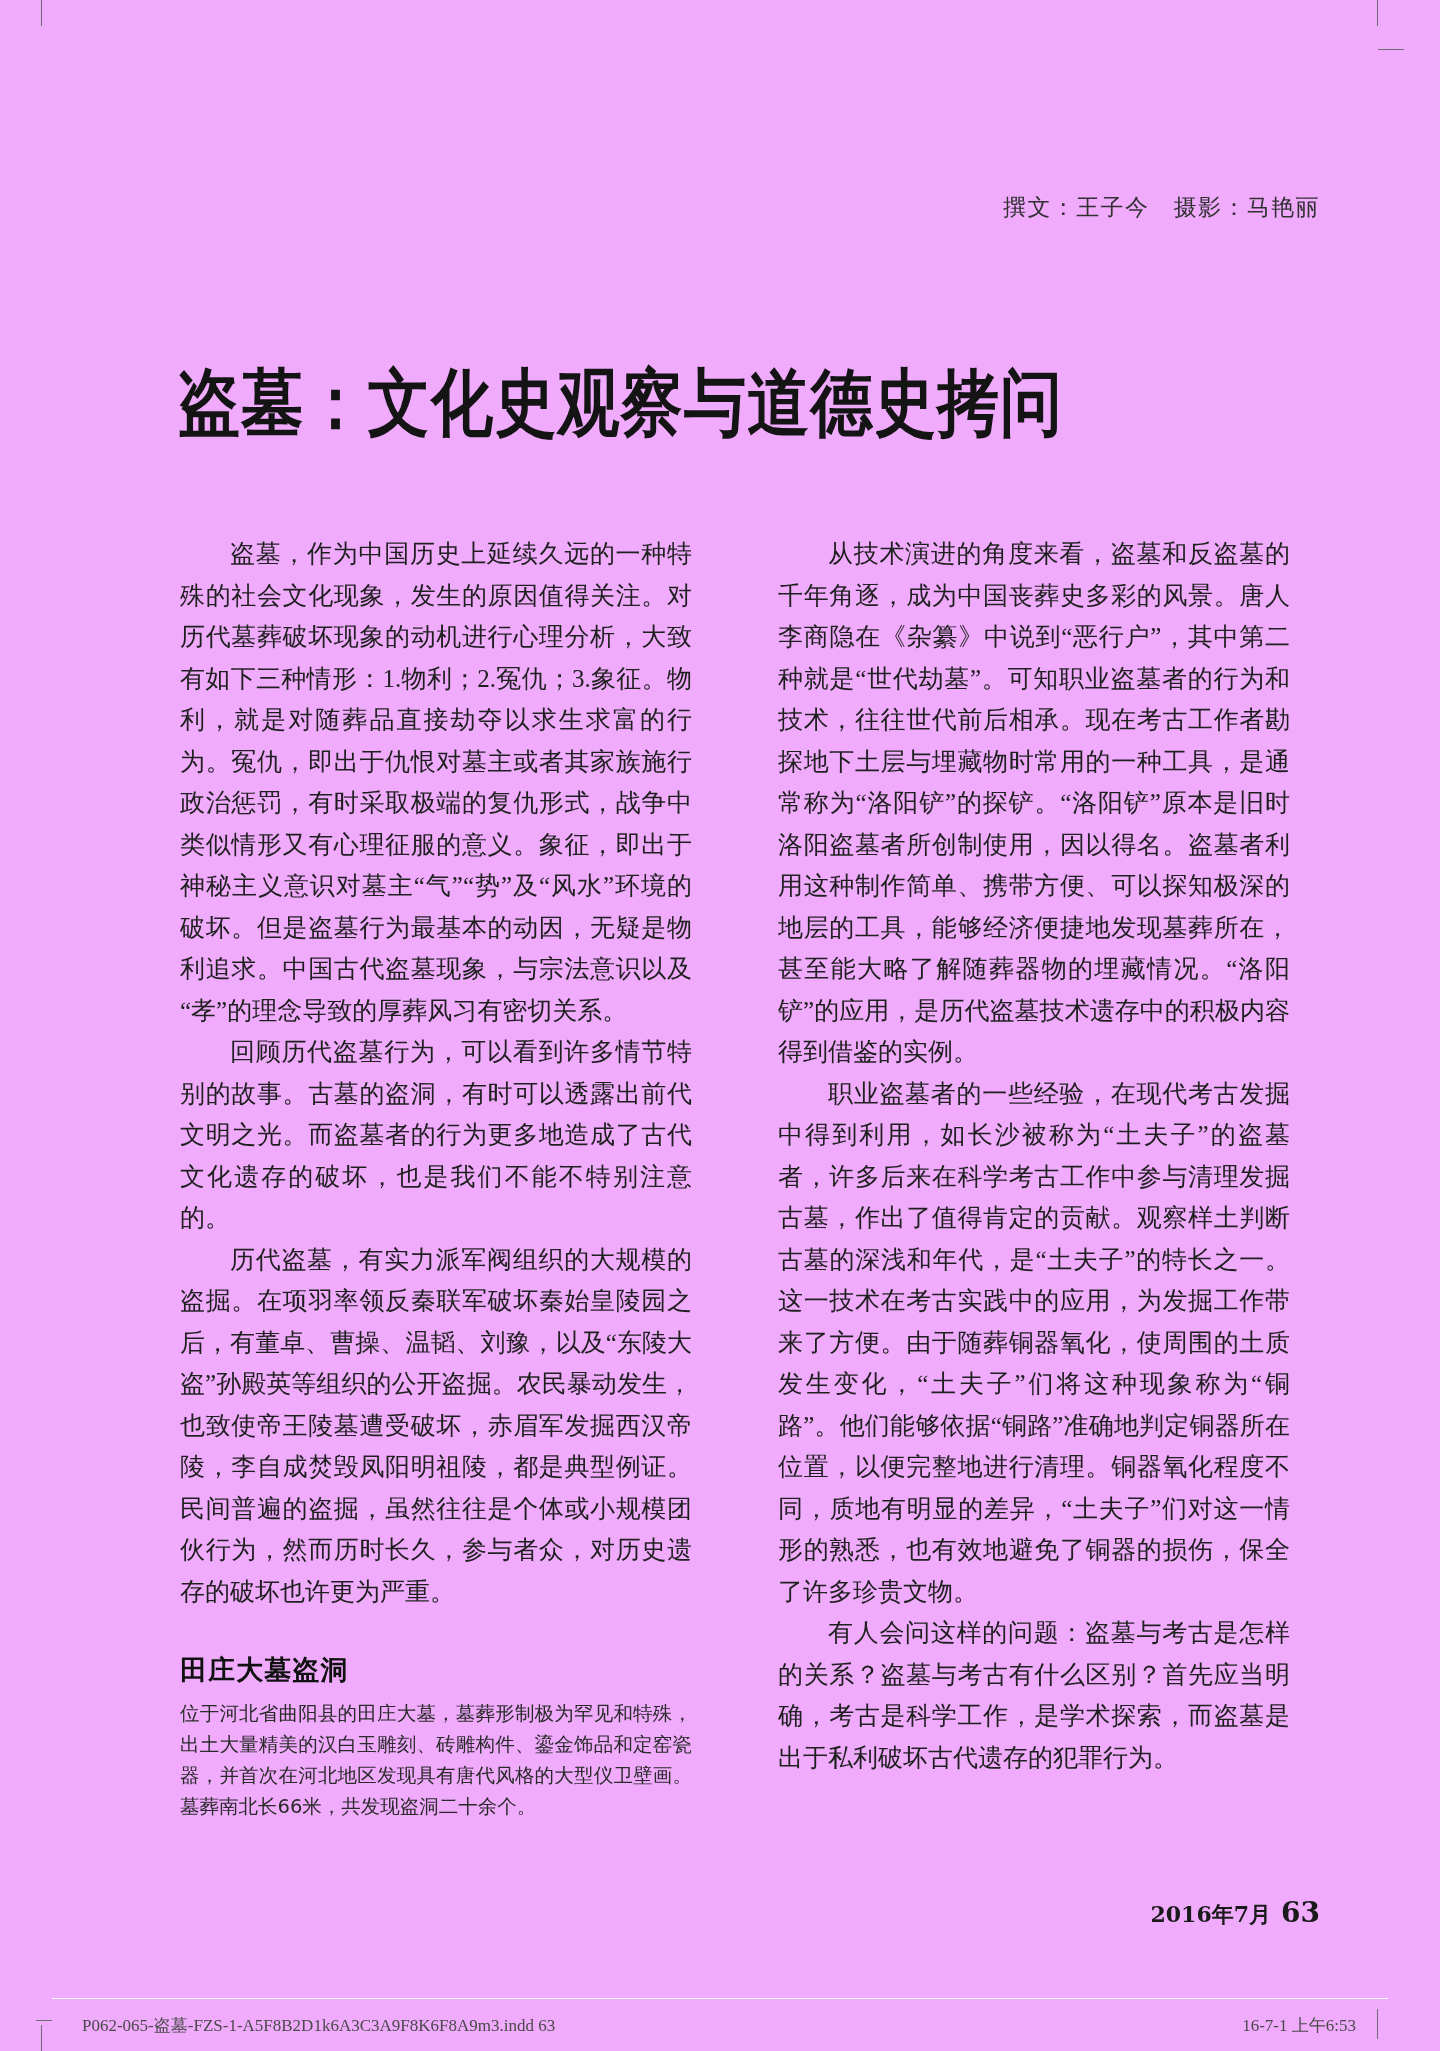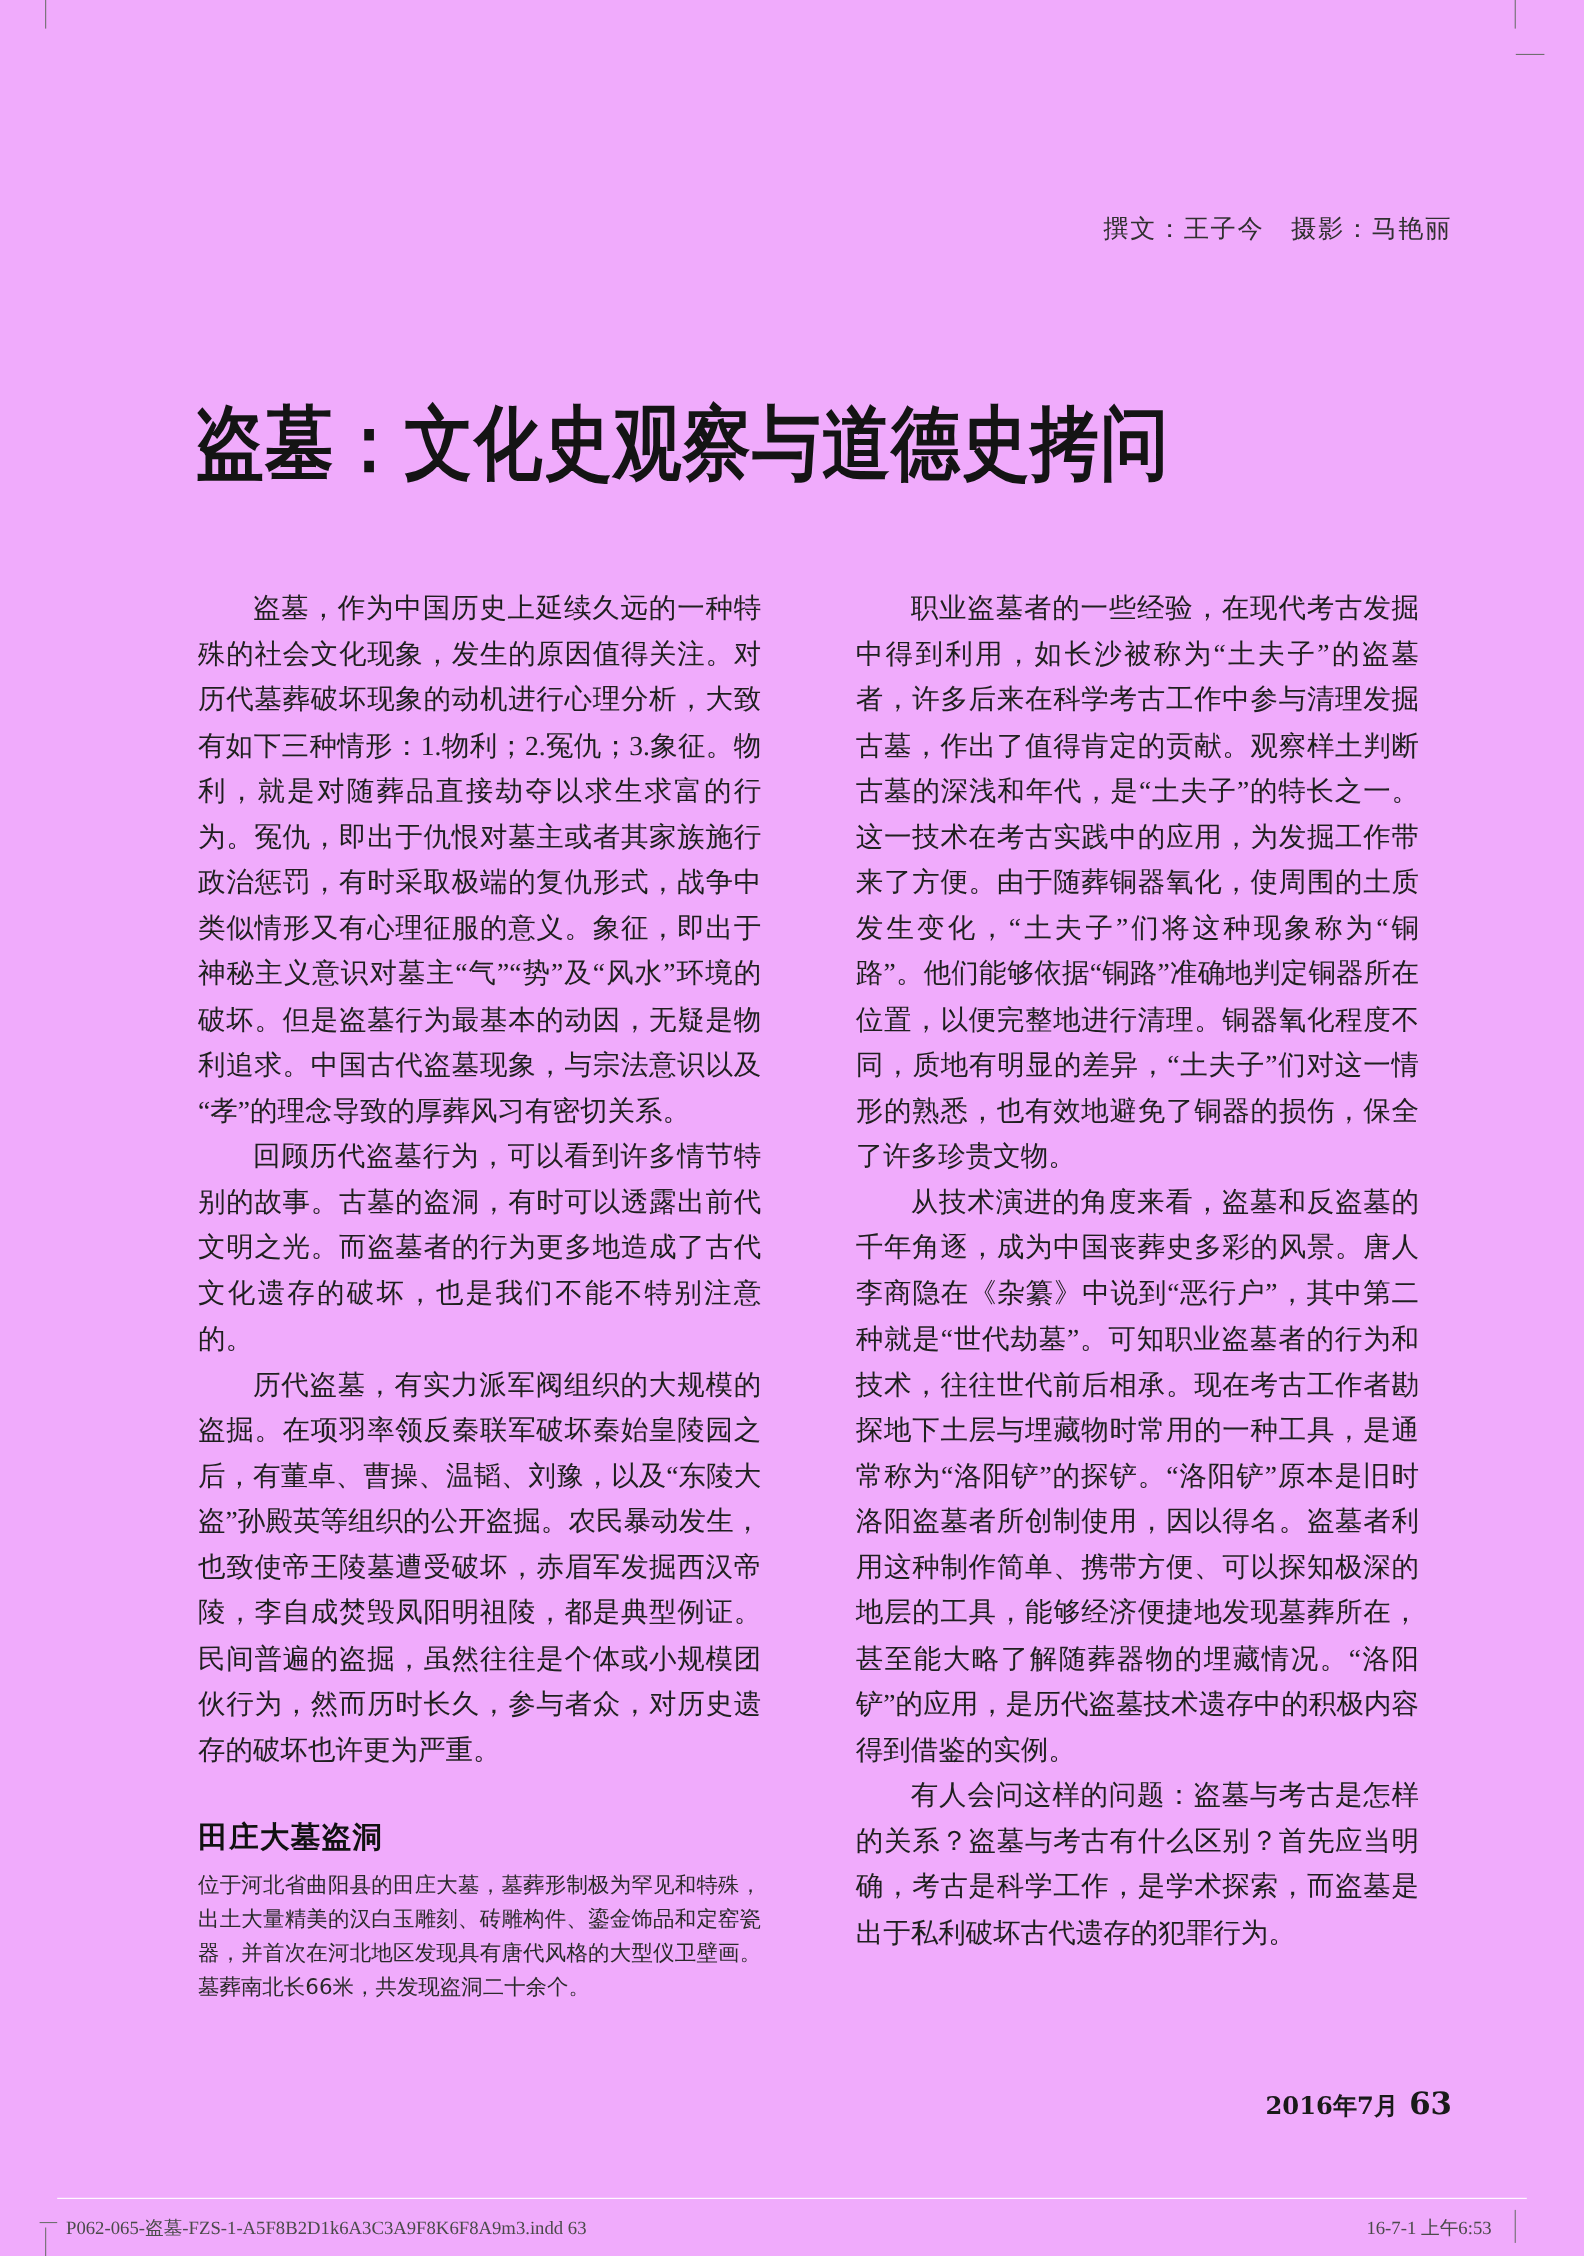--- a/index.html
+++ b/index.html
@@ -134,21 +134,21 @@
     font-family: "DejaVu Serif", "Liberation Serif", serif;
   }
   .folio .folio-num {
     margin-left: 10px;
     font-size: 28px;
   }
 
   
   .slug-left {
     position: absolute;
-    left: 60px;
+    left: 82px;
     bottom: 14px;
     font-size: 17px;
     color: #4a4a4a;
     white-space: nowrap;
     font-family: "Liberation Serif", "DejaVu Serif", serif;
   }
   .slug-right {
     position: absolute;
     right: 84px;
     bottom: 14px;
@@ -189,22 +189,22 @@
       <p class="body-p">盗墓，作为中国历史上延续久远的一种特殊的社会文化现象，发生的原因值得关注。对历代墓葬破坏现象的动机进行心理分析，大致有如下三种情形：1.物利；2.冤仇；3.象征。物利，就是对随葬品直接劫夺以求生求富的行为。冤仇，即出于仇恨对墓主或者其家族施行政治惩罚，有时采取极端的复仇形式，战争中类似情形又有心理征服的意义。象征，即出于神秘主义意识对墓主“气”“势”及“风水”环境的破坏。但是盗墓行为最基本的动因，无疑是物利追求。中国古代盗墓现象，与宗法意识以及“孝”的理念导致的厚葬风习有密切关系。</p>
       <p class="body-p">回顾历代盗墓行为，可以看到许多情节特别的故事。古墓的盗洞，有时可以透露出前代文明之光。而盗墓者的行为更多地造成了古代文化遗存的破坏，也是我们不能不特别注意的。</p>
       <p class="body-p">历代盗墓，有实力派军阀组织的大规模的盗掘。在项羽率领反秦联军破坏秦始皇陵园之后，有董卓、曹操、温韬、刘豫，以及“东陵大盗”孙殿英等组织的公开盗掘。农民暴动发生，也致使帝王陵墓遭受破坏，赤眉军发掘西汉帝陵，李自成焚毁凤阳明祖陵，都是典型例证。民间普遍的盗掘，虽然往往是个体或小规模团伙行为，然而历时长久，参与者众，对历史遗存的破坏也许更为严重。</p>
 
       <h2 class="subhead">田庄大墓盗洞</h2>
 
       <p class="caption">位于河北省曲阳县的田庄大墓，墓葬形制极为罕见和特殊，出土大量精美的汉白玉雕刻、砖雕构件、鎏金饰品和定窑瓷器，并首次在河北地区发现具有唐代风格的大型仪卫壁画。墓葬南北长66米，共发现盗洞二十余个。</p>
     </div>
 
     <div class="col col-right">
+      <p class="body-p">从技术演进的角度来看，盗墓和反盗墓的千年角逐，成为中国丧葬史多彩的风景。唐人李商隐在《杂纂》中说到“恶行户”，其中第二种就是“世代劫墓”。可知职业盗墓者的行为和技术，往往世代前后相承。现在考古工作者勘探地下土层与埋藏物时常用的一种工具，是通常称为“洛阳铲”的探铲。“洛阳铲”原本是旧时洛阳盗墓者所创制使用，因以得名。盗墓者利用这种制作简单、携带方便、可以探知极深的地层的工具，能够经济便捷地发现墓葬所在，甚至能大略了解随葬器物的埋藏情况。“洛阳铲”的应用，是历代盗墓技术遗存中的积极内容得到借鉴的实例。</p>
       <p class="body-p">职业盗墓者的一些经验，在现代考古发掘中得到利用，如长沙被称为“土夫子”的盗墓者，许多后来在科学考古工作中参与清理发掘古墓，作出了值得肯定的贡献。观察样土判断古墓的深浅和年代，是“土夫子”的特长之一。这一技术在考古实践中的应用，为发掘工作带来了方便。由于随葬铜器氧化，使周围的土质发生变化，“土夫子”们将这种现象称为“铜路”。他们能够依据“铜路”准确地判定铜器所在位置，以便完整地进行清理。铜器氧化程度不同，质地有明显的差异，“土夫子”们对这一情形的熟悉，也有效地避免了铜器的损伤，保全了许多珍贵文物。</p>
-      <p class="body-p">从技术演进的角度来看，盗墓和反盗墓的千年角逐，成为中国丧葬史多彩的风景。唐人李商隐在《杂纂》中说到“恶行户”，其中第二种就是“世代劫墓”。可知职业盗墓者的行为和技术，往往世代前后相承。现在考古工作者勘探地下土层与埋藏物时常用的一种工具，是通常称为“洛阳铲”的探铲。“洛阳铲”原本是旧时洛阳盗墓者所创制使用，因以得名。盗墓者利用这种制作简单、携带方便、可以探知极深的地层的工具，能够经济便捷地发现墓葬所在，甚至能大略了解随葬器物的埋藏情况。“洛阳铲”的应用，是历代盗墓技术遗存中的积极内容得到借鉴的实例。</p>
       <p class="body-p">有人会问这样的问题：盗墓与考古是怎样的关系？盗墓与考古有什么区别？首先应当明确，考古是科学工作，是学术探索，而盗墓是出于私利破坏古代遗存的犯罪行为。</p>
     </div>
 
   </div>
 
   <div class="folio">
     <span>2016年7月</span><span class="folio-num">63</span>
   </div>
 
   <div class="slug-hairline"></div>

